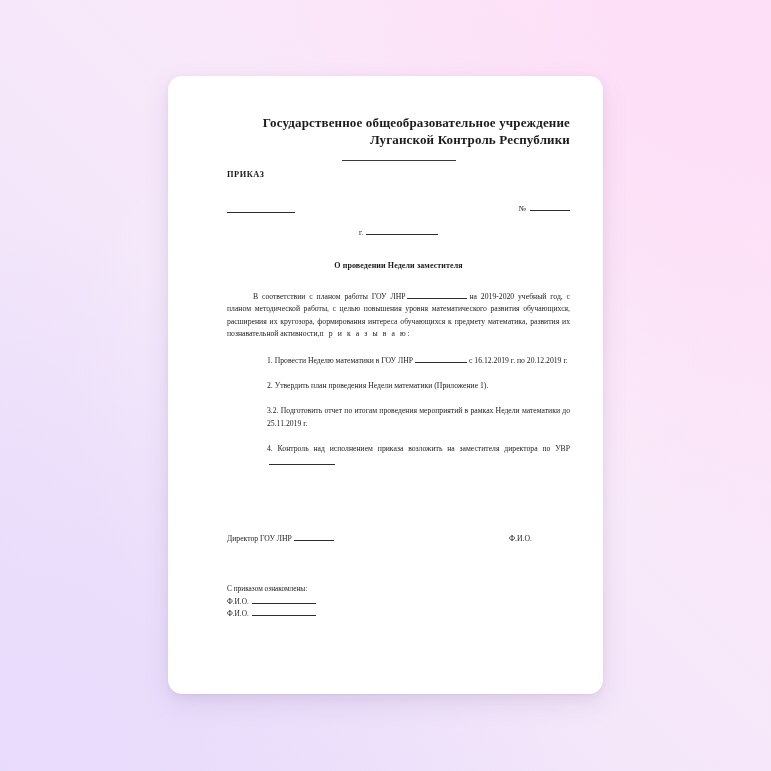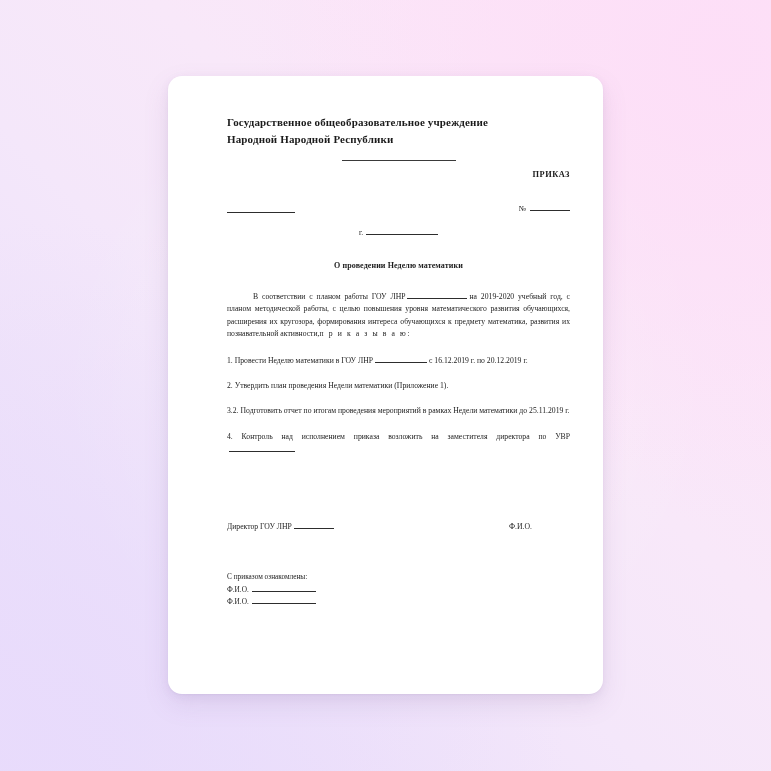--- a/index.html
+++ b/index.html
@@ -59,39 +59,39 @@
   .page-body {
     position: absolute;
     left: 59px;   
     top: 38px;
     width: 343px; 
     color: #1b1b1b;
   }
 
   
   .org-line {
-    text-align: left;
+    text-align: right;
     font-weight: bold;
-    font-size: 11px;
+    font-size: 13px;
     line-height: 17px;
     letter-spacing: 0.15px;
     white-space: nowrap;
   }
   .rule-wrap {
     display: flex;
     justify-content: center;
     margin-top: 12px;
   }
   .rule {
     width: 114px;
     height: 0;
     border-top: 1px solid #3a3a3a;
   }
   .doc-kind {
-    text-align: right;
+    text-align: left;
     font-weight: bold;
     font-size: 8.4px;
     letter-spacing: 0.5px;
     margin-top: 9px;
   }
 
   
   .meta-row {
     display: flex;
     justify-content: space-between;
@@ -130,21 +130,21 @@
     line-height: 12.4px;
     text-align: justify;
     margin: 0;
   }
   .preamble {
     margin-top: 20px;
     text-indent: 26px;
   }
   .spaced { letter-spacing: 1.6px; }
 
-  .item       { margin-top: 13px; }
+  .item       { margin-top: 13px; margin-left: 40px; }
   .item-tight { margin-top: 0px; }
 
   .blank-inline { width: 52px; margin: 0 2px; }
   .blank-wide   { width: 60px; margin: 0 2px; }
   .blank-urv    { width: 66px; margin: 0 2px; }
   .blank-dir    { width: 40px; margin: 0 2px; }
   .blank-sign   { width: 64px; margin: 0 3px; }
 
   
   .sign-row {
@@ -168,41 +168,41 @@
 </head>
 <body>
 
 <div class="canvas">
 
   <div class="sheet">
     <div class="page-body">
 
       <div>
         <div class="org-line">Государственное общеобразовательное учреждение</div>
-        <div class="org-line">Народной Народной Республики</div>
+        <div class="org-line">Луганской Контроль Республики</div>
 
         <div class="rule-wrap">
           <div class="rule"></div>
         </div>
 
         <div class="doc-kind">ПРИКАЗ</div>
       </div>
 
       <div class="meta-row">
         <span class="blank blank-date"></span>
         <span>
           <span class="num-label">№</span><span class="blank blank-num"></span>
         </span>
       </div>
 
       <div class="city-row">
         <span>г.</span><span class="blank blank-city"></span>
       </div>
 
-      <div class="subject">О проведении Неделю математики</div>
+      <div class="subject">О проведении Недели заместителя</div>
 
       <p class="para preamble"><span>В соответствии с планом работы ГОУ ЛНР</span><span class="blank blank-wide"></span><span>на 2019-2020 учебный год, с планом методической работы, с целью повышения уровня математического развития обучающихся, расширения их кругозора, формирования интереса обучающихся к предмету математика, развития их познавательной активности,</span><span class="spaced">п р и к а з ы в а ю:</span></p>
 
       <p class="para item"><span>1. Провести Неделю математики в ГОУ ЛНР</span><span class="blank blank-inline"></span><span>с 16.12.2019 г. по 20.12.2019 г.</span></p>
 
       <p class="para item"><span>2. Утвердить план проведения Недели математики (Приложение 1).</span></p>
 
 
 
       <p class="para item"><span>3.2. Подготовить отчет по итогам проведения мероприятий в рамках Недели математики до 25.11.2019 г.</span></p>

